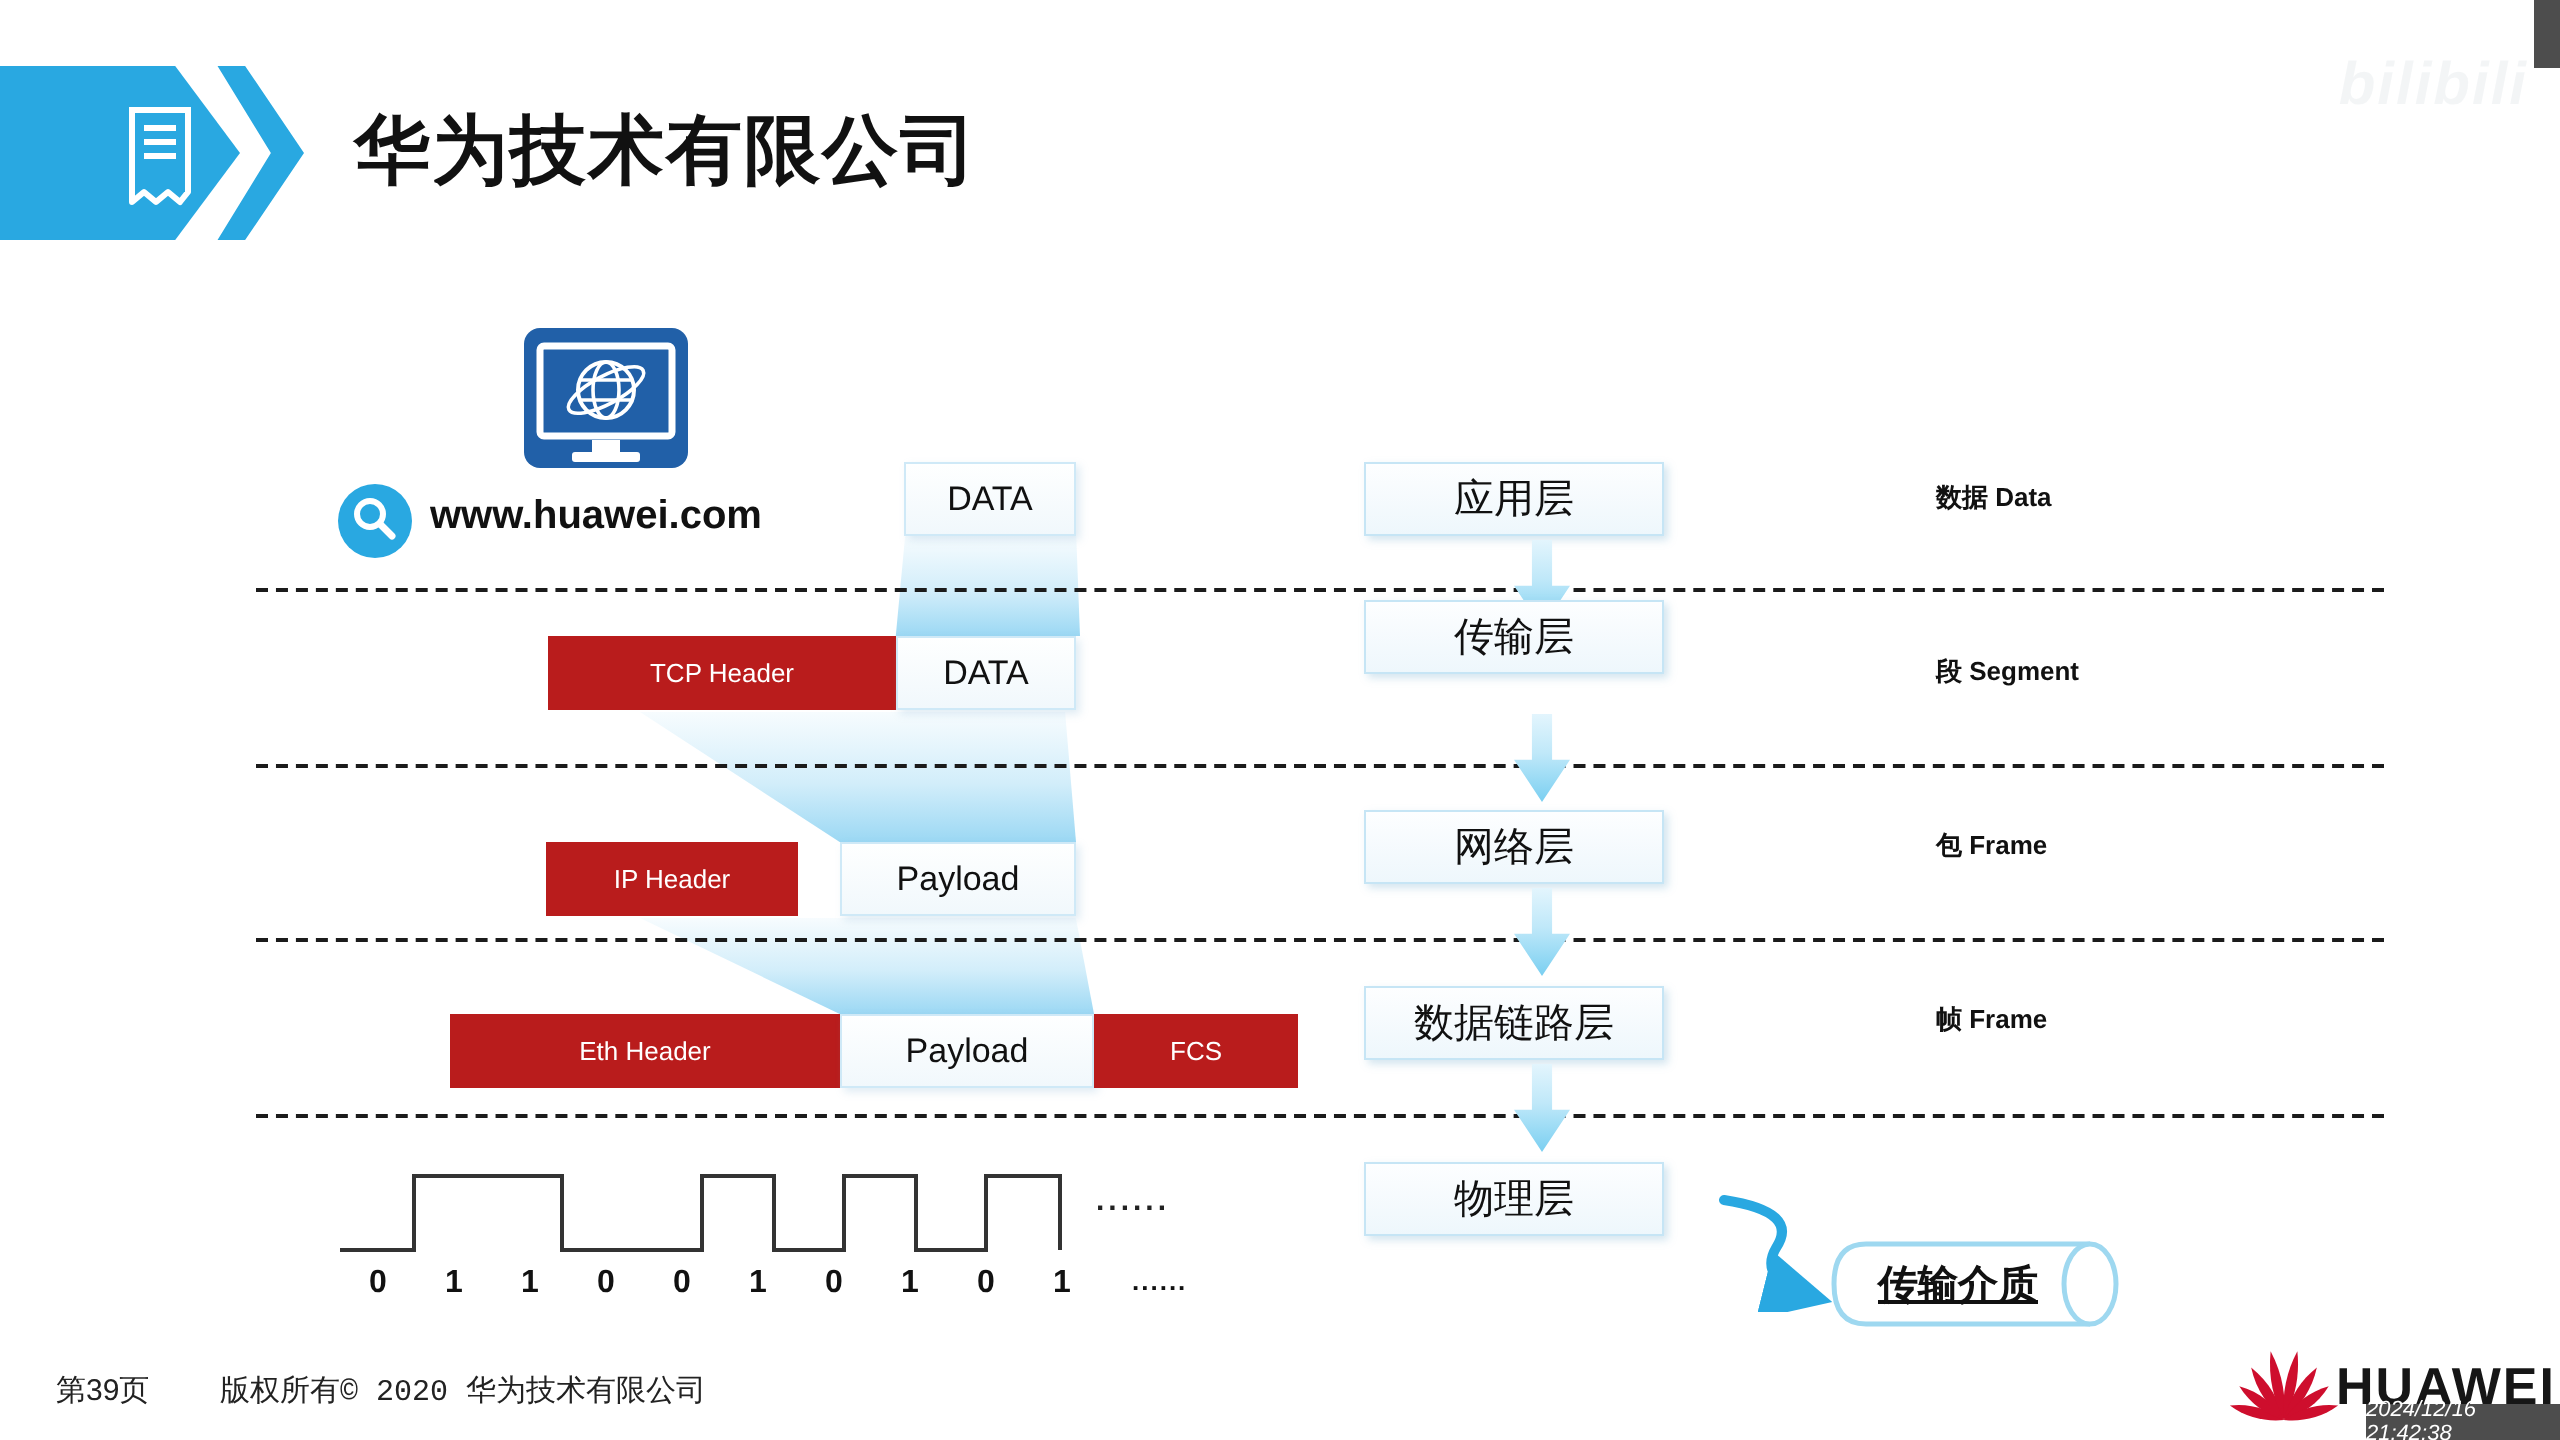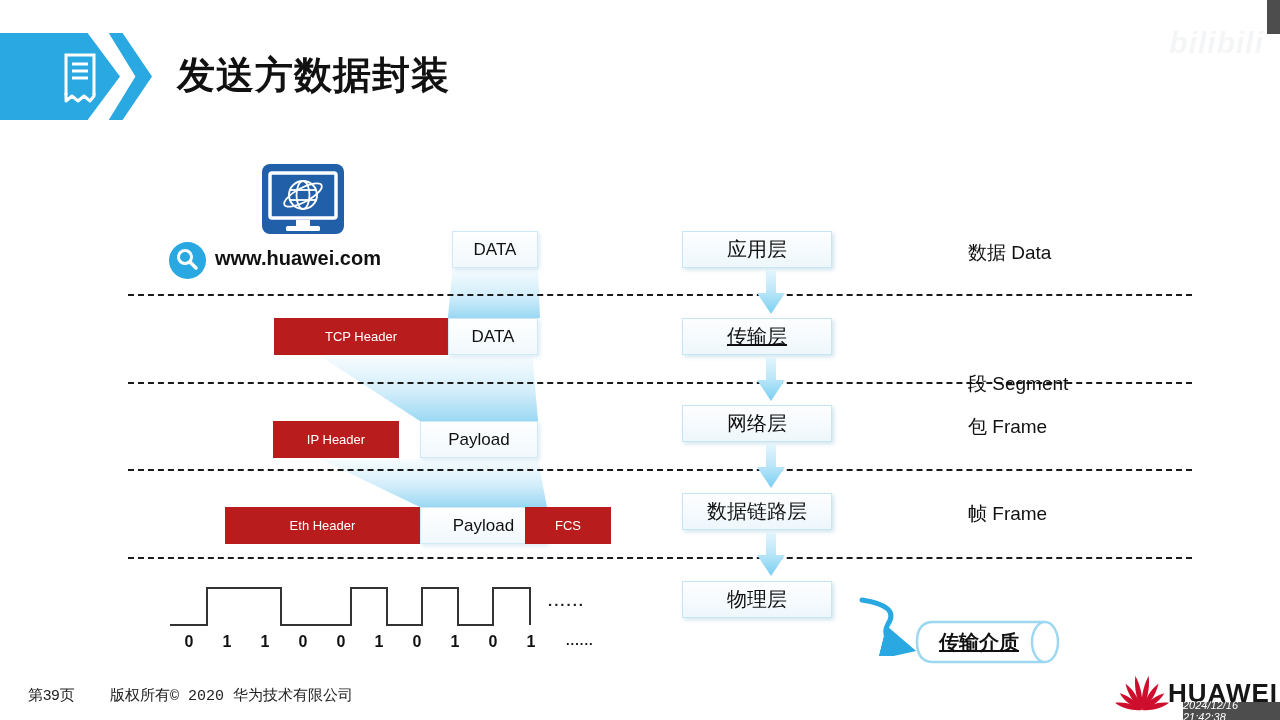--- a/index.html
+++ b/index.html
@@ -37,21 +37,21 @@
   .pdu.blue { background:#b91c1c; color:#fff; font-size:13px; font-weight:500; }
 
   
   .layer-box { left:682px; width:150px; height:37px;
     background:linear-gradient(180deg,#fdfeff,#eef7fc);
     border:1px solid #c6e5f5; box-shadow:2px 2px 4px rgba(130,180,210,.35);
     display:flex; align-items:center; justify-content:center;
     font-size:20px; color:#111; }
 
   
-  .pdu-name { left:968px; font-size:19px; color:#111; }
+  .pdu-name { left:968px; font-size:13px; color:#111;font-weight:bold; }
 
   
   .dash { left:128px; width:1064px; height:0; border-top:2px dashed #1b1b1b; }
 
   
   .down-arrow { left:757px; width:28px; height:44px;
     background:linear-gradient(180deg,#e3f5fd 0%,#bfe8f9 45%,#7acff1 100%);
     clip-path:polygon(32% 0,68% 0,68% 52%,100% 52%,50% 100%,0 52%,32% 52%); }
 
   
@@ -85,21 +85,21 @@
 
 <div class="abs banner"></div>
 <div class="abs banner-chevron"></div>
 <svg class="abs doc-icon" width="44" height="56" viewBox="0 0 44 56">
   <path d="M8 46 V6 H36 V46" fill="none" stroke="#fff" stroke-width="3"></path>
   <path d="M8 44 V52 L14 47 L20 52 L26 47 L32 52 L36 47 V44" fill="none" stroke="#fff" stroke-width="3" stroke-linejoin="round"></path>
   <line x1="14" y1="15" x2="30" y2="15" stroke="#fff" stroke-width="3"></line>
   <line x1="14" y1="22" x2="30" y2="22" stroke="#fff" stroke-width="3"></line>
   <line x1="14" y1="29" x2="30" y2="29" stroke="#fff" stroke-width="3"></line>
 </svg>
-<div class="abs page-title">发送方数据封装</div>
+<div class="abs page-title">华为技术有限公司</div>
 <div class="abs corner-dark"></div>
 <div class="abs watermark">bilibili</div>
 
 <svg class="abs monitor" width="94" height="82" viewBox="0 0 94 82">
   <rect x="6" y="2" width="82" height="70" rx="8" fill="#2160A8"></rect>
   <rect x="14" y="11" width="66" height="45" rx="2" fill="none" stroke="#fff" stroke-width="3.5"></rect>
   <circle cx="47" cy="33" r="14" fill="none" stroke="#fff" stroke-width="2"></circle>
   <ellipse cx="47" cy="33" rx="6.5" ry="14" fill="none" stroke="#fff" stroke-width="1.8"></ellipse>
   <line x1="34" y1="28" x2="60" y2="28" stroke="#fff" stroke-width="1.8"></line>
   <line x1="34" y1="38" x2="60" y2="38" stroke="#fff" stroke-width="1.8"></line>
@@ -122,39 +122,39 @@
 <div class="abs pdu light" style="left:452px; top:231px; width:86px;">DATA</div>
 
 <div class="abs pdu blue" style="left:274px; top:318px; width:174px;">TCP Header</div>
 <div class="abs pdu light" style="left:448px; top:318px; width:90px;">DATA</div>
 
 <div class="abs pdu blue" style="left:273px; top:421px; width:126px;">IP Header</div>
 <div class="abs pdu light" style="left:420px; top:421px; width:118px;">Payload</div>
 
 <div class="abs pdu blue" style="left:225px; top:507px; width:195px;">Eth Header</div>
 <div class="abs pdu light" style="left:420px; top:507px; width:127px;">Payload</div>
-<div class="abs pdu blue" style="left:525px; top:507px; width:86px;">FCS</div>
+<div class="abs pdu blue" style="left:547px; top:507px; width:102px;">FCS</div>
 
 <div class="abs dash" style="top:294px;"></div>
 <div class="abs dash" style="top:382px;"></div>
 <div class="abs dash" style="top:469px;"></div>
 <div class="abs dash" style="top:557px;"></div>
 
 <div class="abs layer-box" style="top:231px;">应用层</div>
 <div class="abs down-arrow" style="top:270px;"></div>
-<div class="abs layer-box" style="top:318px;text-decoration:underline;">传输层</div>
+<div class="abs layer-box" style="top:300px;">传输层</div>
 <div class="abs down-arrow" style="top:357px;"></div>
 <div class="abs layer-box" style="top:405px;">网络层</div>
 <div class="abs down-arrow" style="top:444px;"></div>
 <div class="abs layer-box" style="top:493px;">数据链路层</div>
 <div class="abs down-arrow" style="top:532px;"></div>
 <div class="abs layer-box" style="top:581px;">物理层</div>
 
 <div class="abs pdu-name" style="top:240px;">数据 Data</div>
-<div class="abs pdu-name" style="top:327px;margin-top:44px;">段 Segment</div>
+<div class="abs pdu-name" style="top:327px;">段 Segment</div>
 <div class="abs pdu-name" style="top:414px;">包 Frame</div>
 <div class="abs pdu-name" style="top:501px;">帧 Frame</div>
 <div class="abs pdu-name" style="top:588px;margin-top:48px;">位 Bit</div>
 
 <svg class="abs" style="left:155px; top:578px;" width="400" height="58" viewBox="0 0 400 58">
   <path d="M15 47 H52 V10 H126 V47 H196 V10 H232 V47 H267 V10 H303 V47 H338 V10 H375 V47" fill="none" stroke="#333" stroke-width="2"></path>
 </svg>
 <div class="abs wave-ellipsis">......</div>
 <div class="abs bits-row">
   <span>0</span>

